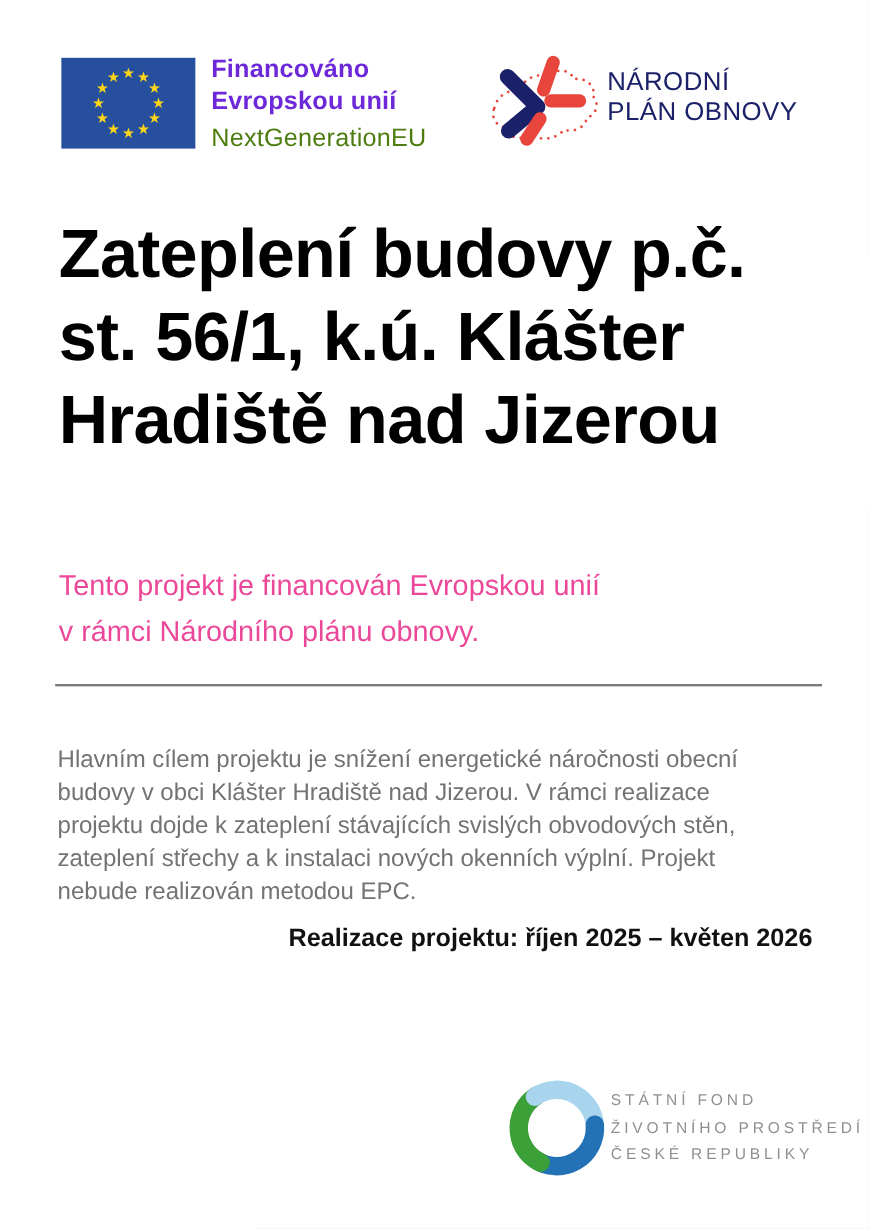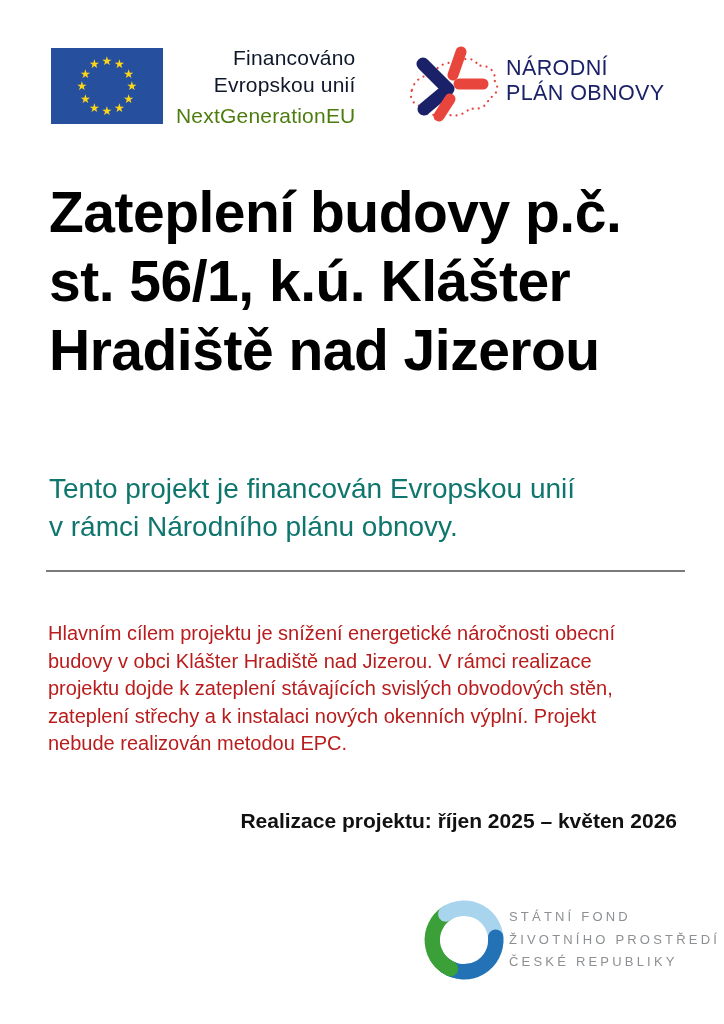--- a/index.html
+++ b/index.html
@@ -10,22 +10,22 @@
     font-family:"Liberation Sans", sans-serif;
     overflow:hidden;
     margin:0 auto;
   }
   .pre{white-space:pre-line;}
 
   
   .eu-flag{position:absolute;left:51px;top:48px;width:112px;height:76px;}
   .eu-text{position:absolute;left:176px;top:44px;}
   .eu-funded{
-    font-size:21px;font-weight:normal;color:#0f172a;
-    line-height:27px;letter-spacing:0.2px;text-align:right;
+    font-size:21px;font-weight:bold;color:#6d28d9;
+    line-height:27px;letter-spacing:0.2px;
   }
   .eu-program{
     font-size:21px;font-weight:normal;color:#4d7c0f;
     line-height:27px;margin-top:4px;letter-spacing:0.2px;
   }
 
   
   .npo-icon{position:absolute;left:398px;top:46px;width:105px;height:88px;}
   .npo-text{
     position:absolute;left:506px;top:56px;
@@ -34,32 +34,32 @@
   }
 
   
   .title{
     position:absolute;left:49px;top:178px;width:640px;
     font-size:57px;font-weight:bold;color:#000000;
     line-height:69px;letter-spacing:-0.5px;
   }
   .subtitle{
     position:absolute;left:49px;top:470px;width:640px;
-    font-size:28px;color:#0f766e;line-height:38px;
+    font-size:24px;color:#ec4899;line-height:38px;
   }
   .divider{
     position:absolute;left:46px;top:570px;width:639px;height:2px;
     background:#7a7a7a;
   }
   .body-text{
     position:absolute;left:48px;top:620px;width:640px;
-    font-size:20px;color:#b91c1c;line-height:27.5px;
+    font-size:20px;color:#737373;line-height:27.5px;
   }
   .realization{
-    position:absolute;right:47px;top:808px;
+    position:absolute;right:47px;top:769px;
     font-size:21px;font-weight:bold;color:#111;line-height:26px;
     text-align:right;
   }
 
   
   .ministry{position:absolute;left:47px;top:921px;width:197px;}
   .ministry-bars{display:flex;gap:4px;height:6px;}
   .ministry-bars .bar{height:6px;}
   .bar1{width:65px;}
   .bar2{width:62px;}

